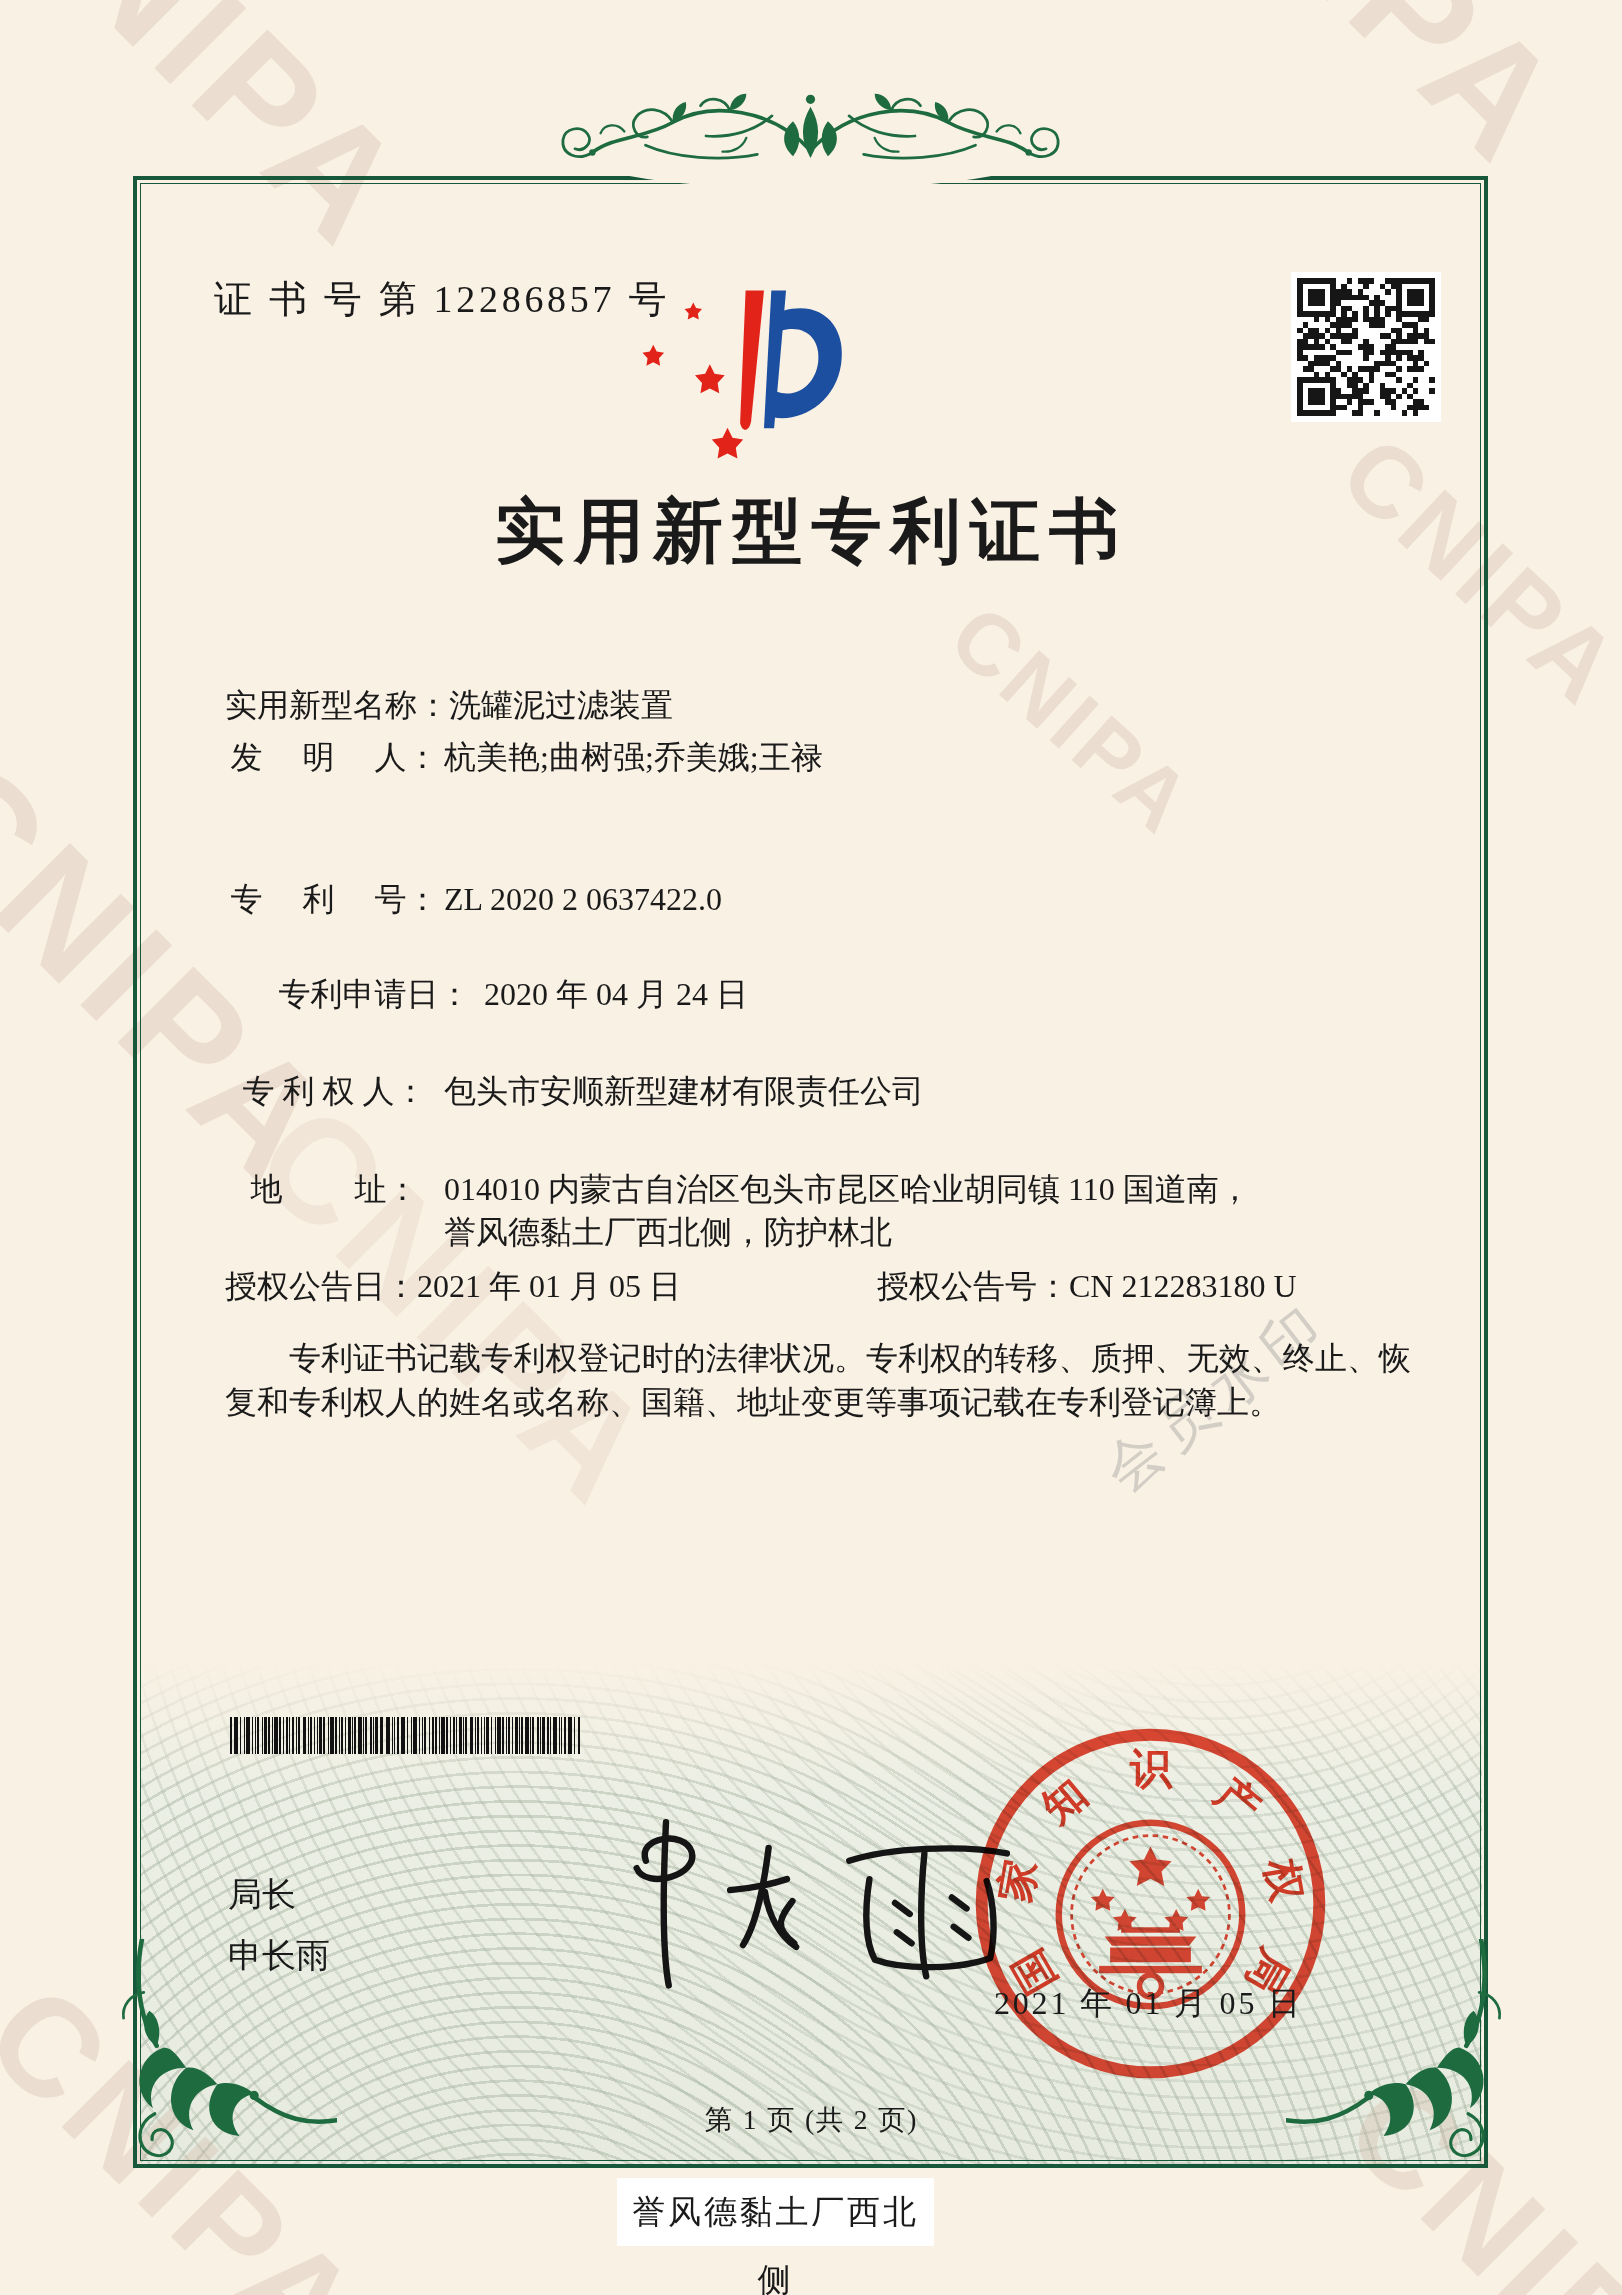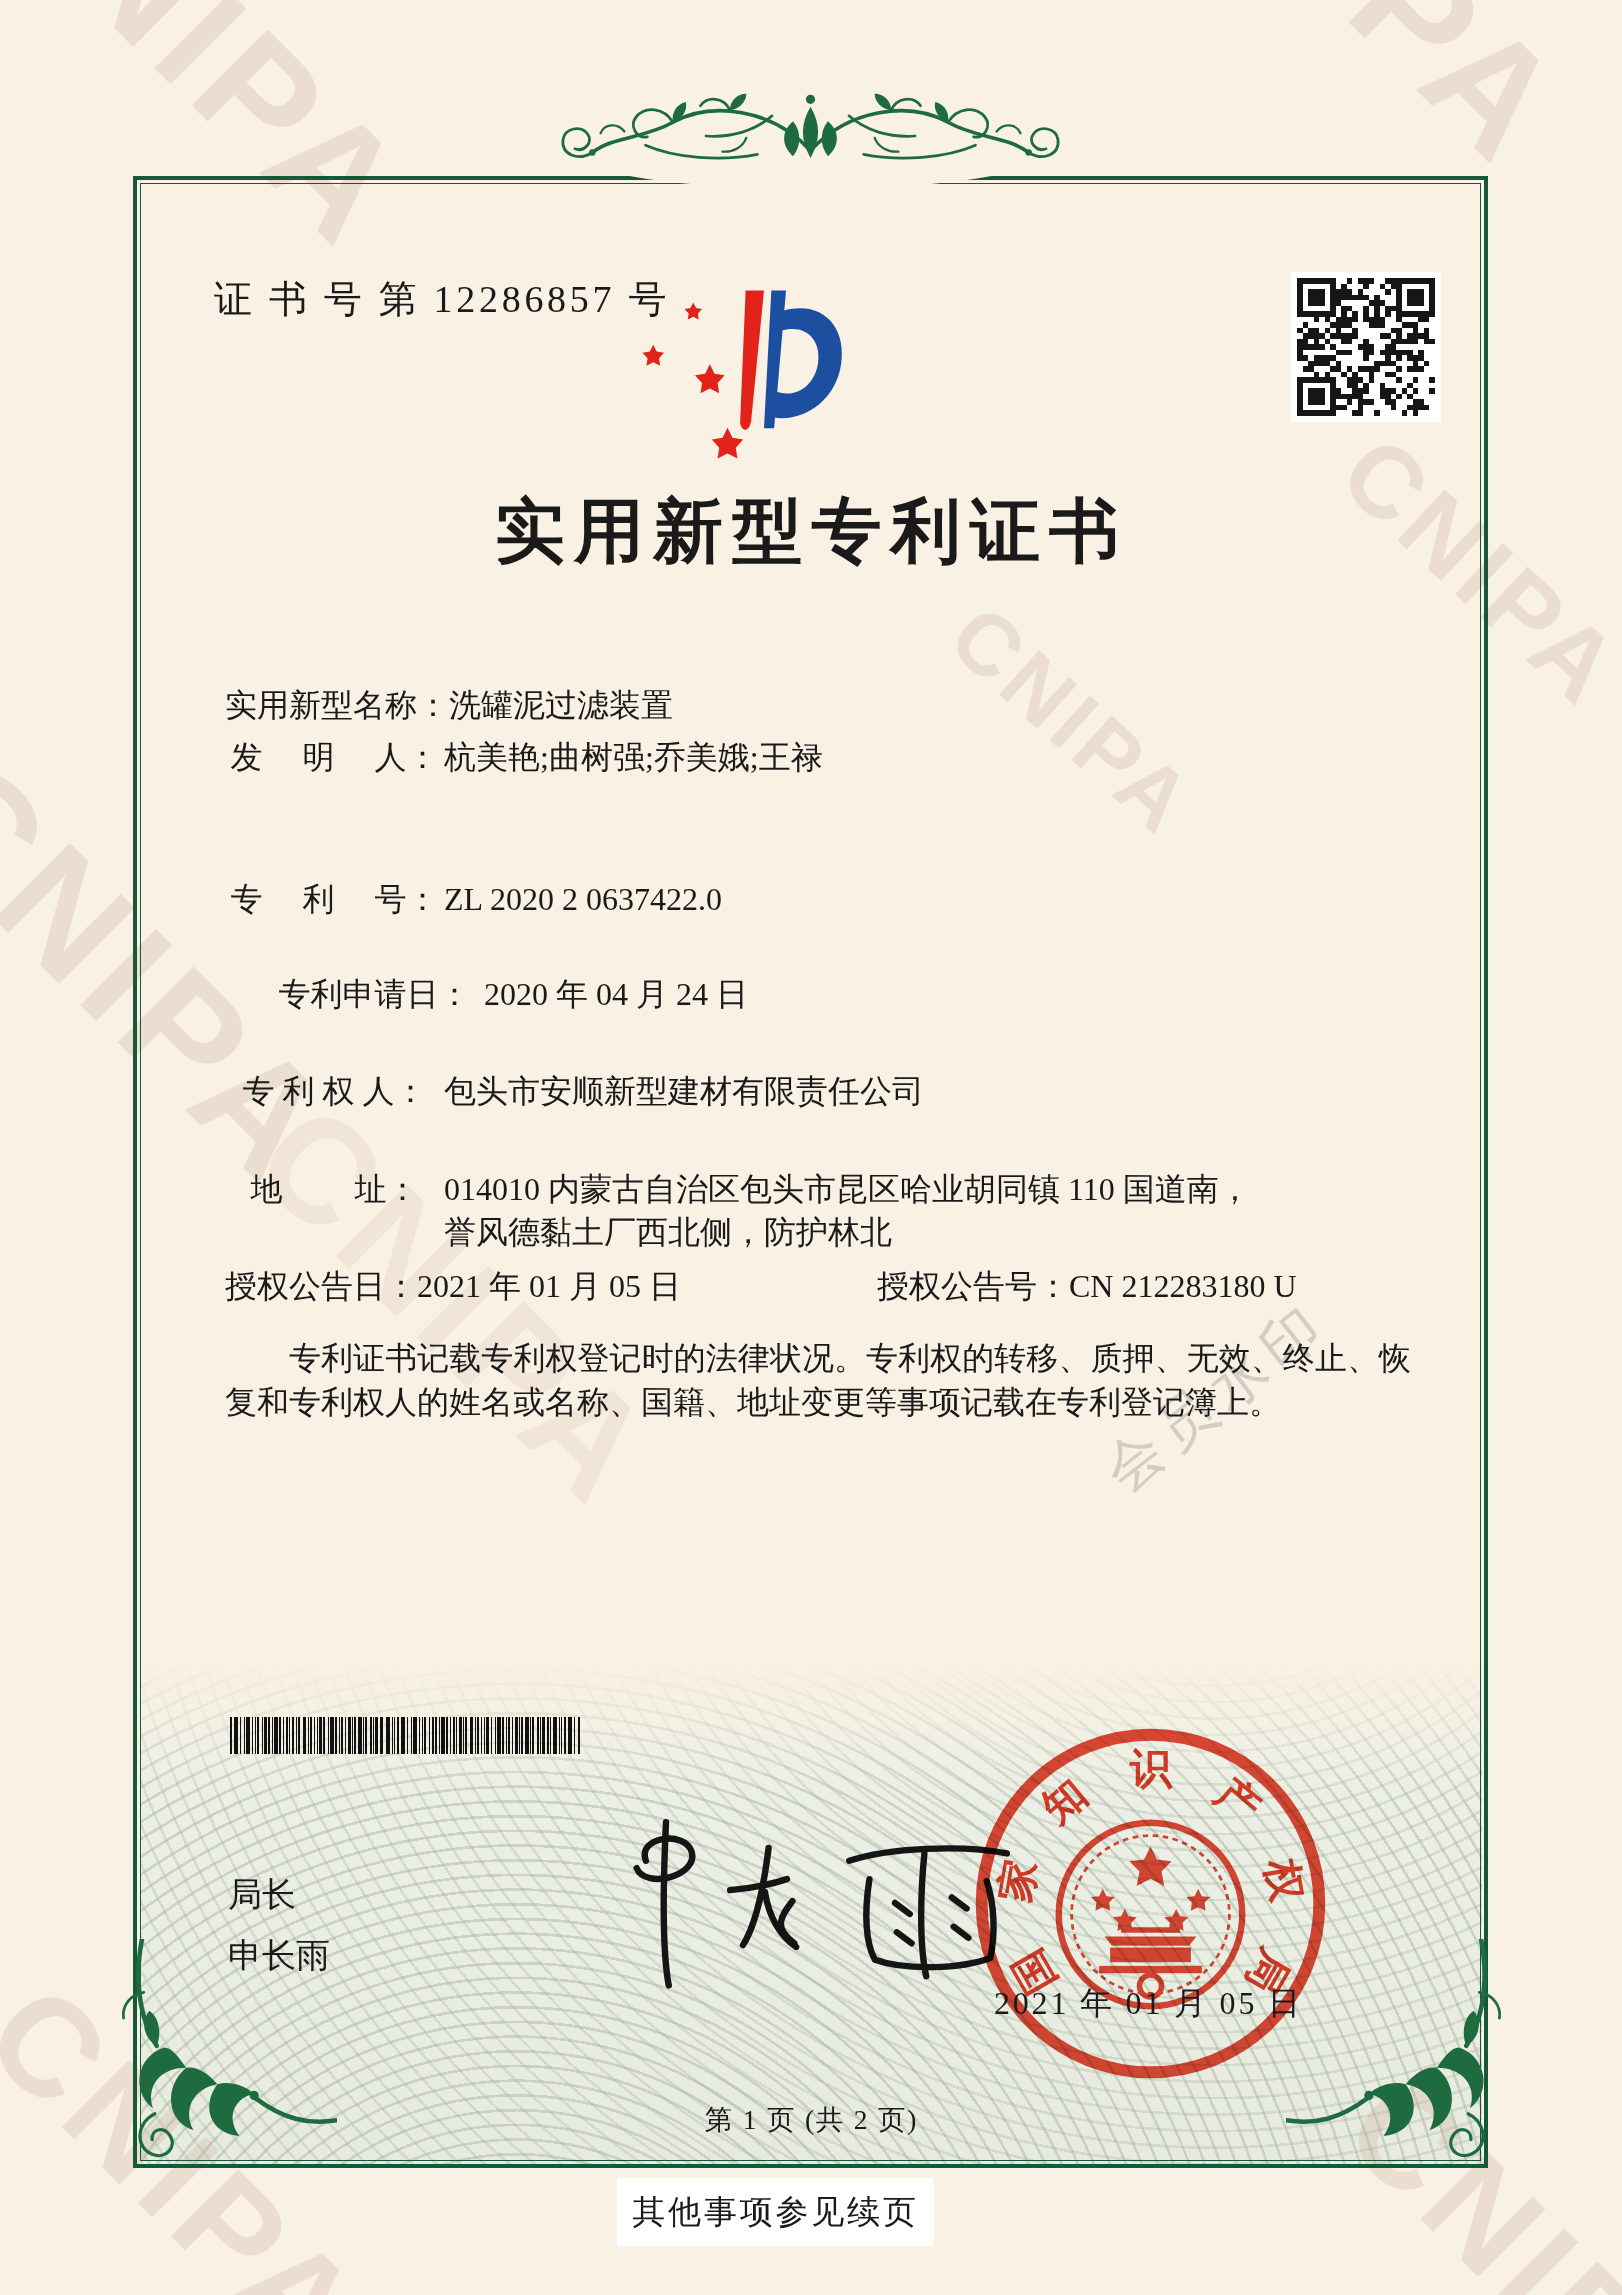--- a/index.html
+++ b/index.html
@@ -989,14 +989,14 @@
     <span style="transform: rotate(-80deg) translateY(-135px);">家</span>
     <span style="transform: rotate(-40deg) translateY(-135px);">知</span>
     <span style="transform: rotate(0deg) translateY(-135px);">识</span>
     <span style="transform: rotate(40deg) translateY(-135px);">产</span>
     <span style="transform: rotate(80deg) translateY(-135px);">权</span>
     <span style="transform: rotate(120deg) translateY(-135px);">局</span>
   </div>
 <div class="seal-date">2021 年 01 月 05 日</div>
 
 <div class="page-info">第 1 页 (共 2 页)</div>
-<div class="note-box">其他事项参见续页</div>
+<div class="note-box">誉风德黏土厂西北侧</div>
 
 
 </body></html>

